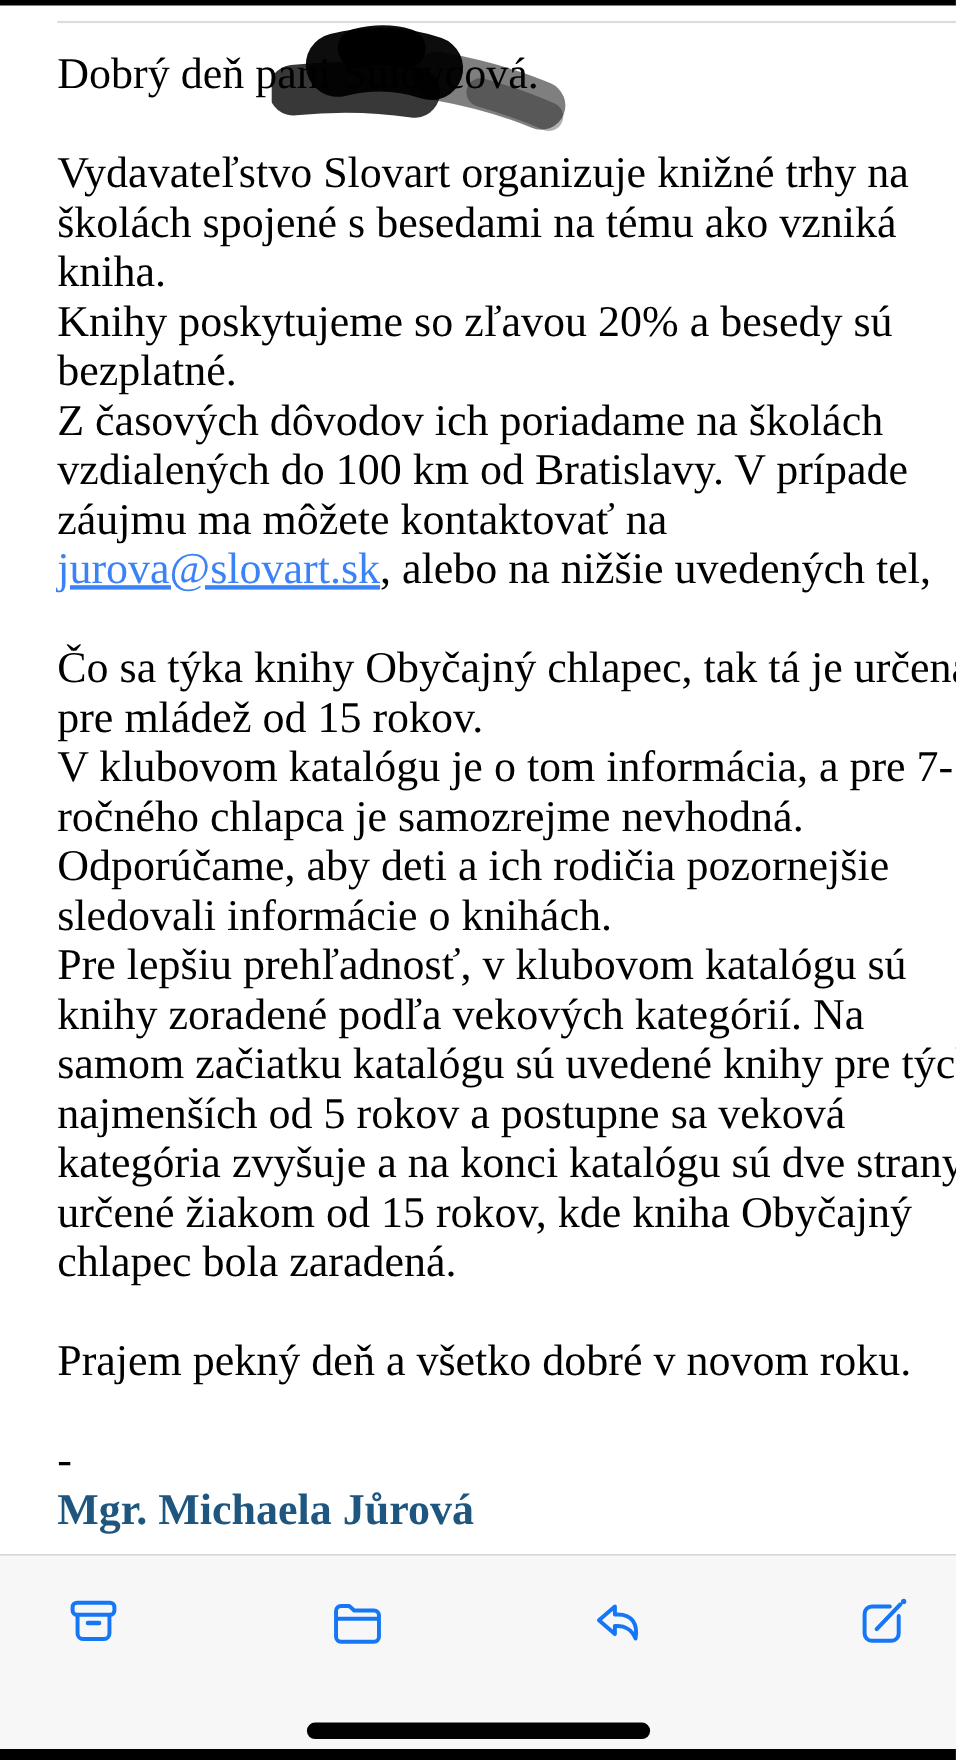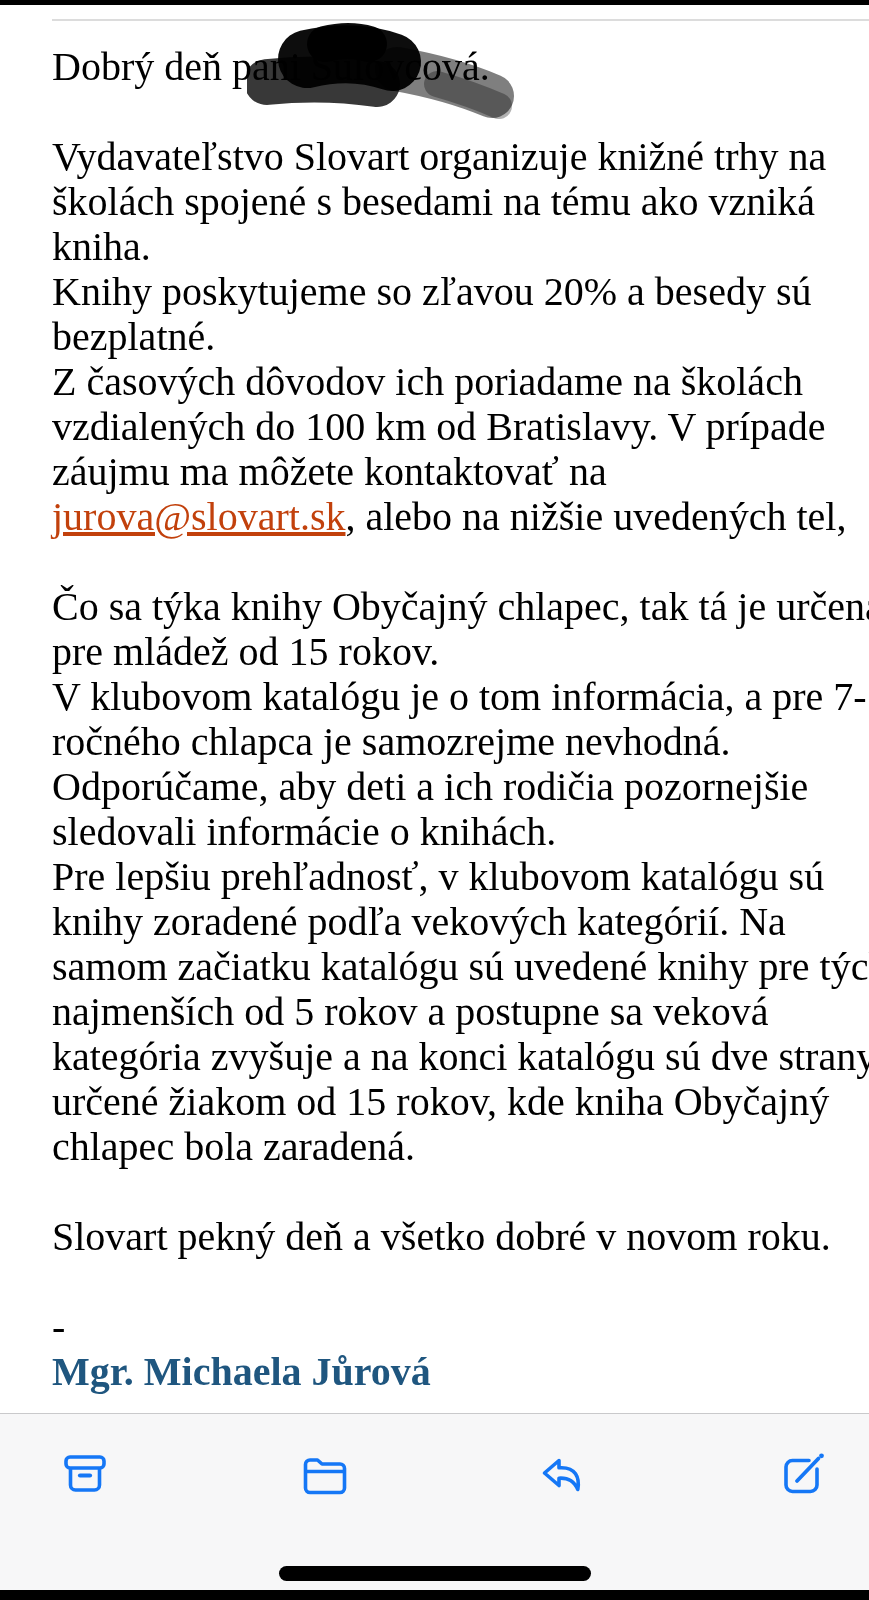--- a/index.html
+++ b/index.html
@@ -60,37 +60,37 @@
     <div class="line"><span>Dobrý deň pani S</span><span>ulovcová.</span></div>
     <div class="spacer"></div>
     <div class="para">Vydavateľstvo Slovart organizuje knižné trhy na
 školách spojené s besedami na tému ako vzniká
 kniha.
 Knihy poskytujeme so zľavou 20% a besedy sú
 bezplatné.
 Z časových dôvodov ich poriadame na školách
 vzdialených do 100 km od Bratislavy. V prípade
 záujmu ma môžete kontaktovať na</div>
-    <div class="line"><a class="email-link" href="#" style="color:#c2410c">jurova@slovart.sk</a><span>, alebo na nižšie uvedených tel,</span></div>
+    <div class="line"><a class="email-link" href="#" style="color:#3b82f6">jurova@slovart.sk</a><span>, alebo na nižšie uvedených tel,</span></div>
     <div class="spacer"></div>
     <div class="para">Čo sa týka knihy Obyčajný chlapec, tak tá je určená
 pre mládež od 15 rokov.
 V klubovom katalógu je o tom informácia, a pre 7-
 ročného chlapca je samozrejme nevhodná.
 Odporúčame, aby deti a ich rodičia pozornejšie
 sledovali informácie o knihách.
 Pre lepšiu prehľadnosť, v klubovom katalógu sú
 knihy zoradené podľa vekových kategórií. Na
 samom začiatku katalógu sú uvedené knihy pre tých
 najmenších od 5 rokov a postupne sa veková
 kategória zvyšuje a na konci katalógu sú dve strany
 určené žiakom od 15 rokov, kde kniha Obyčajný
 chlapec bola zaradená.</div>
     <div class="spacer"></div>
-    <div class="para">Slovart pekný deň a všetko dobré v novom roku.</div>
+    <div class="para">Prajem pekný deň a všetko dobré v novom roku.</div>
     <div class="spacer"></div>
     <div class="line dash-line">-</div>
     <div class="line signature-line" style="color:#1f567f">Mgr. Michaela Jůrová</div>
   </div>
 
   <svg class="scribble" viewBox="0 0 280 105">
     <path d="M 20 68 Q 75 62 130 70" stroke="#000" stroke-width="46" stroke-linecap="round" fill="none" opacity="0.78"></path>
     <path d="M 60 45 Q 105 34 145 48" stroke="#000" stroke-width="58" stroke-linecap="round" fill="none" opacity="0.95"></path>
     <path d="M 78 30 Q 102 24 122 30" stroke="#000" stroke-width="36" stroke-linecap="round" fill="none" opacity="0.95"></path>
     <path d="M 150 55 Q 205 65 245 82" stroke="#000" stroke-width="44" stroke-linecap="round" fill="none" opacity="0.5"></path>

